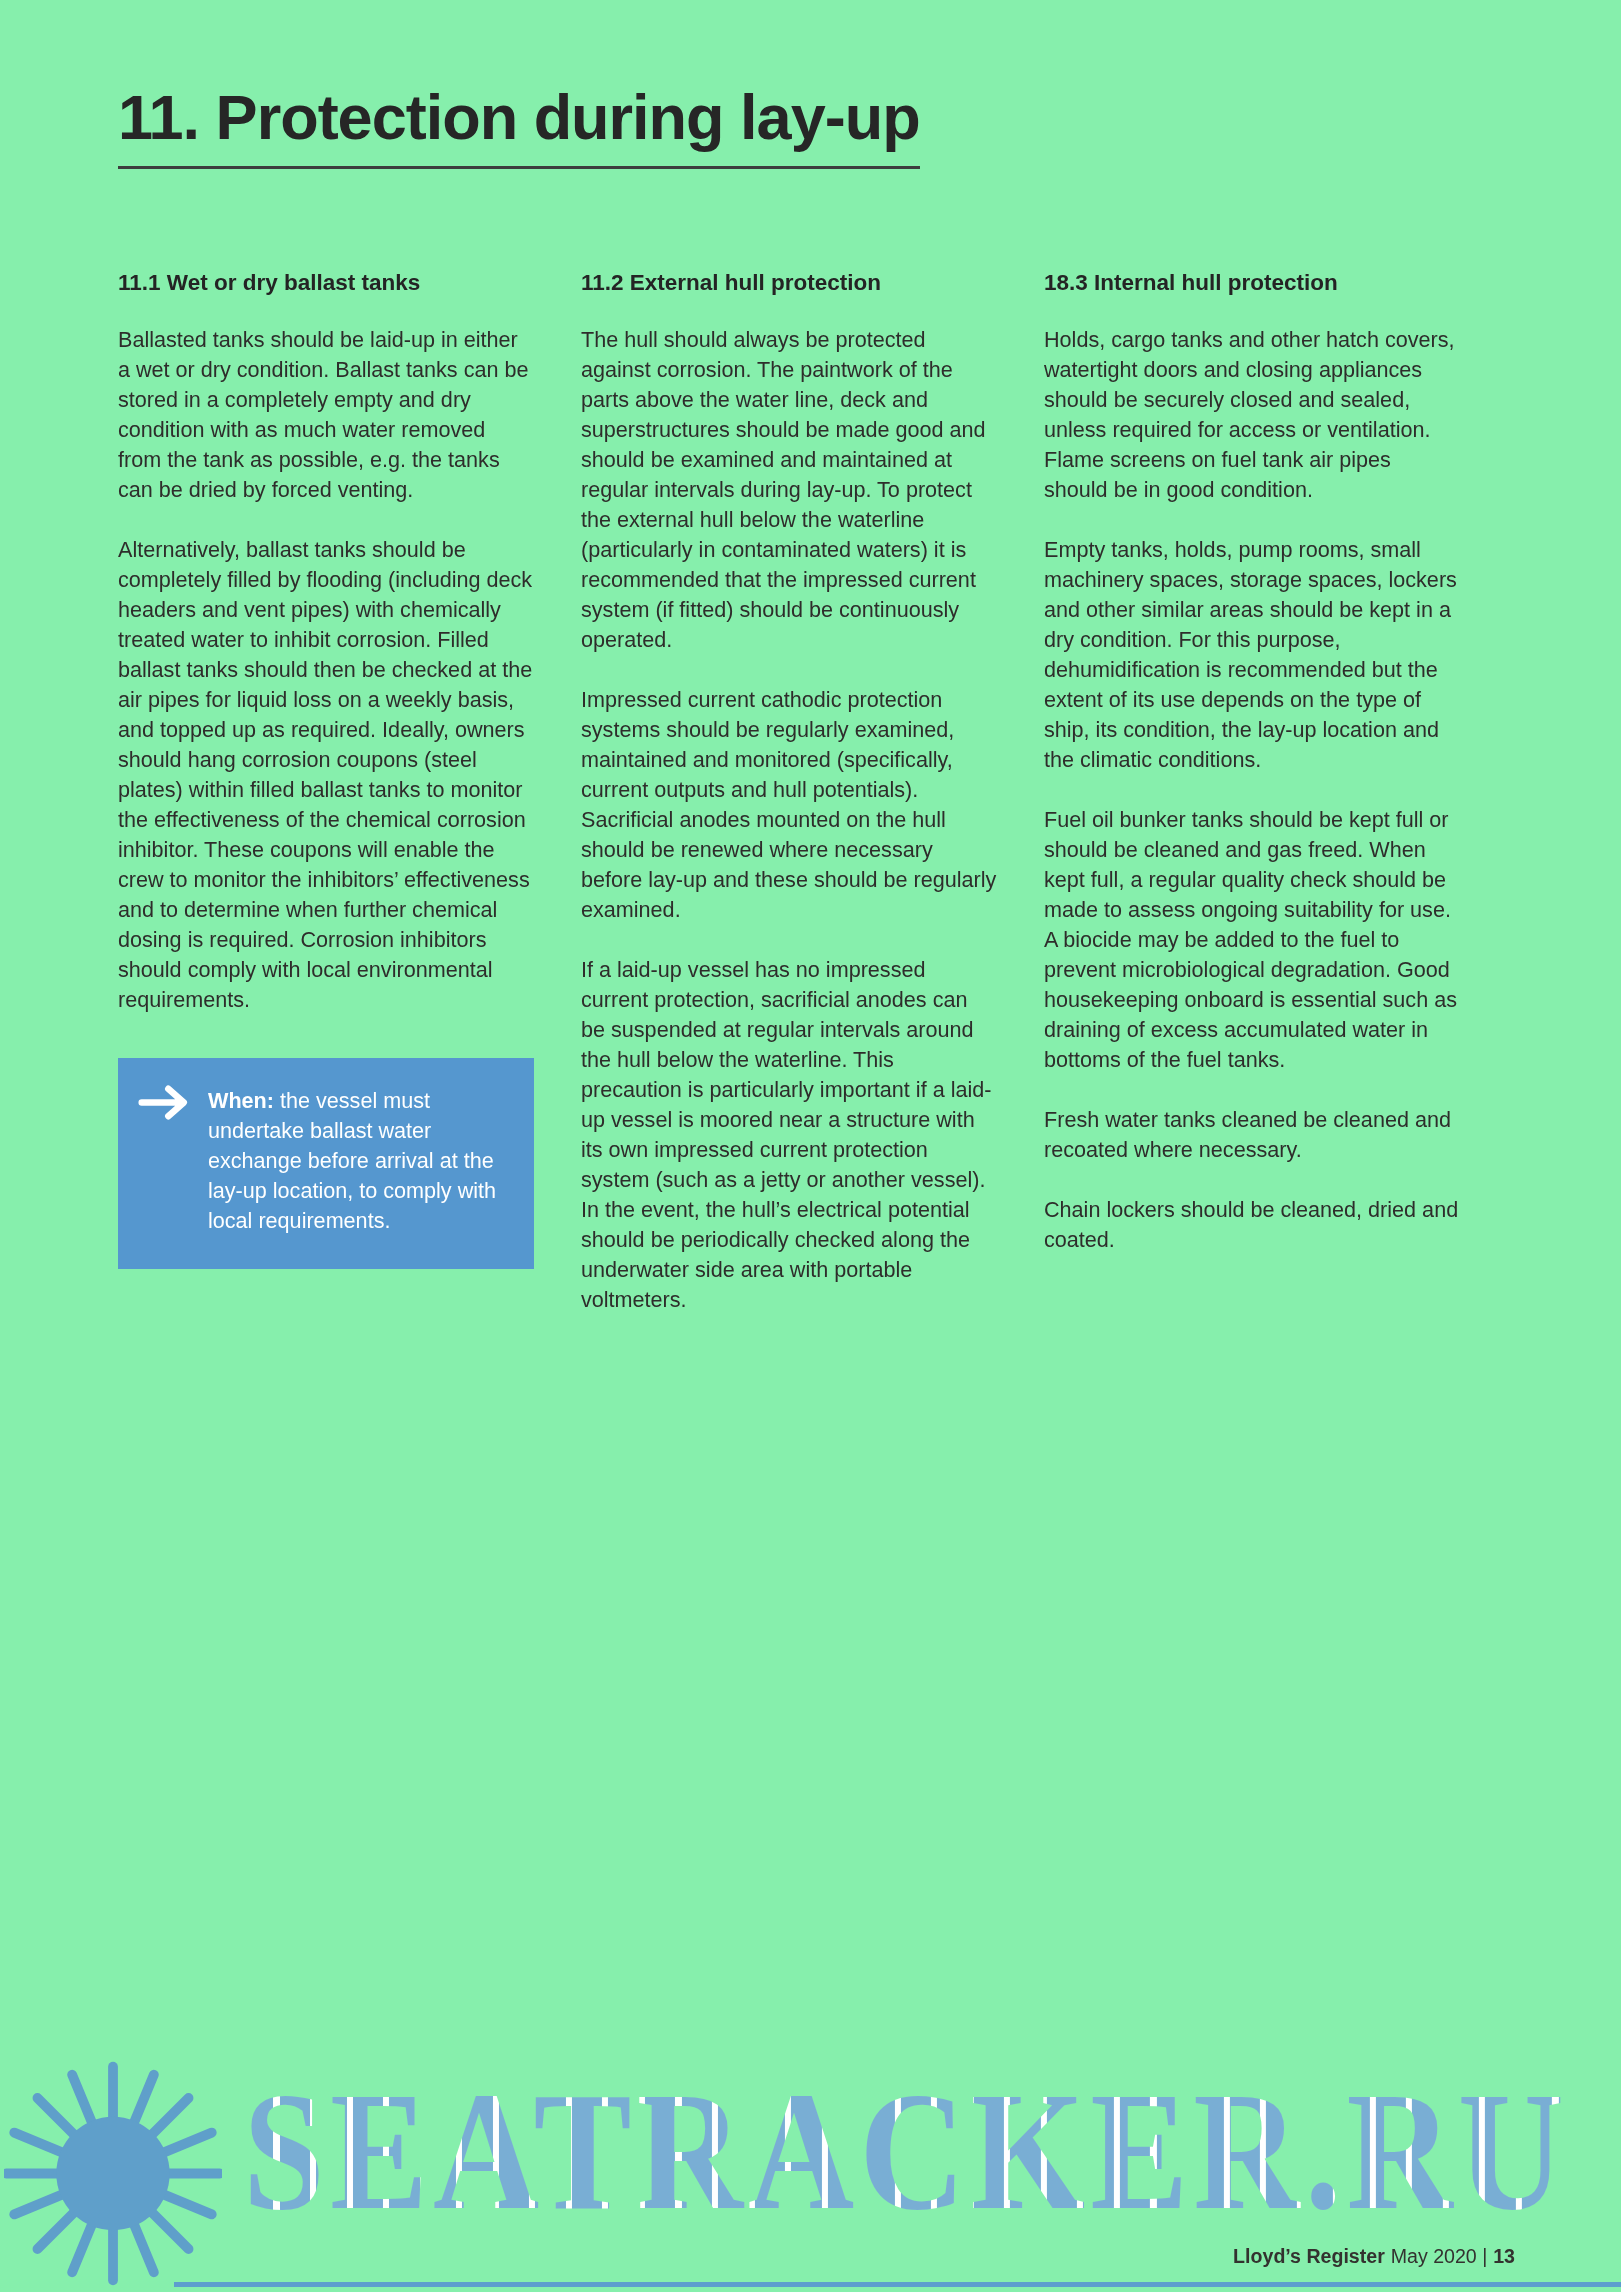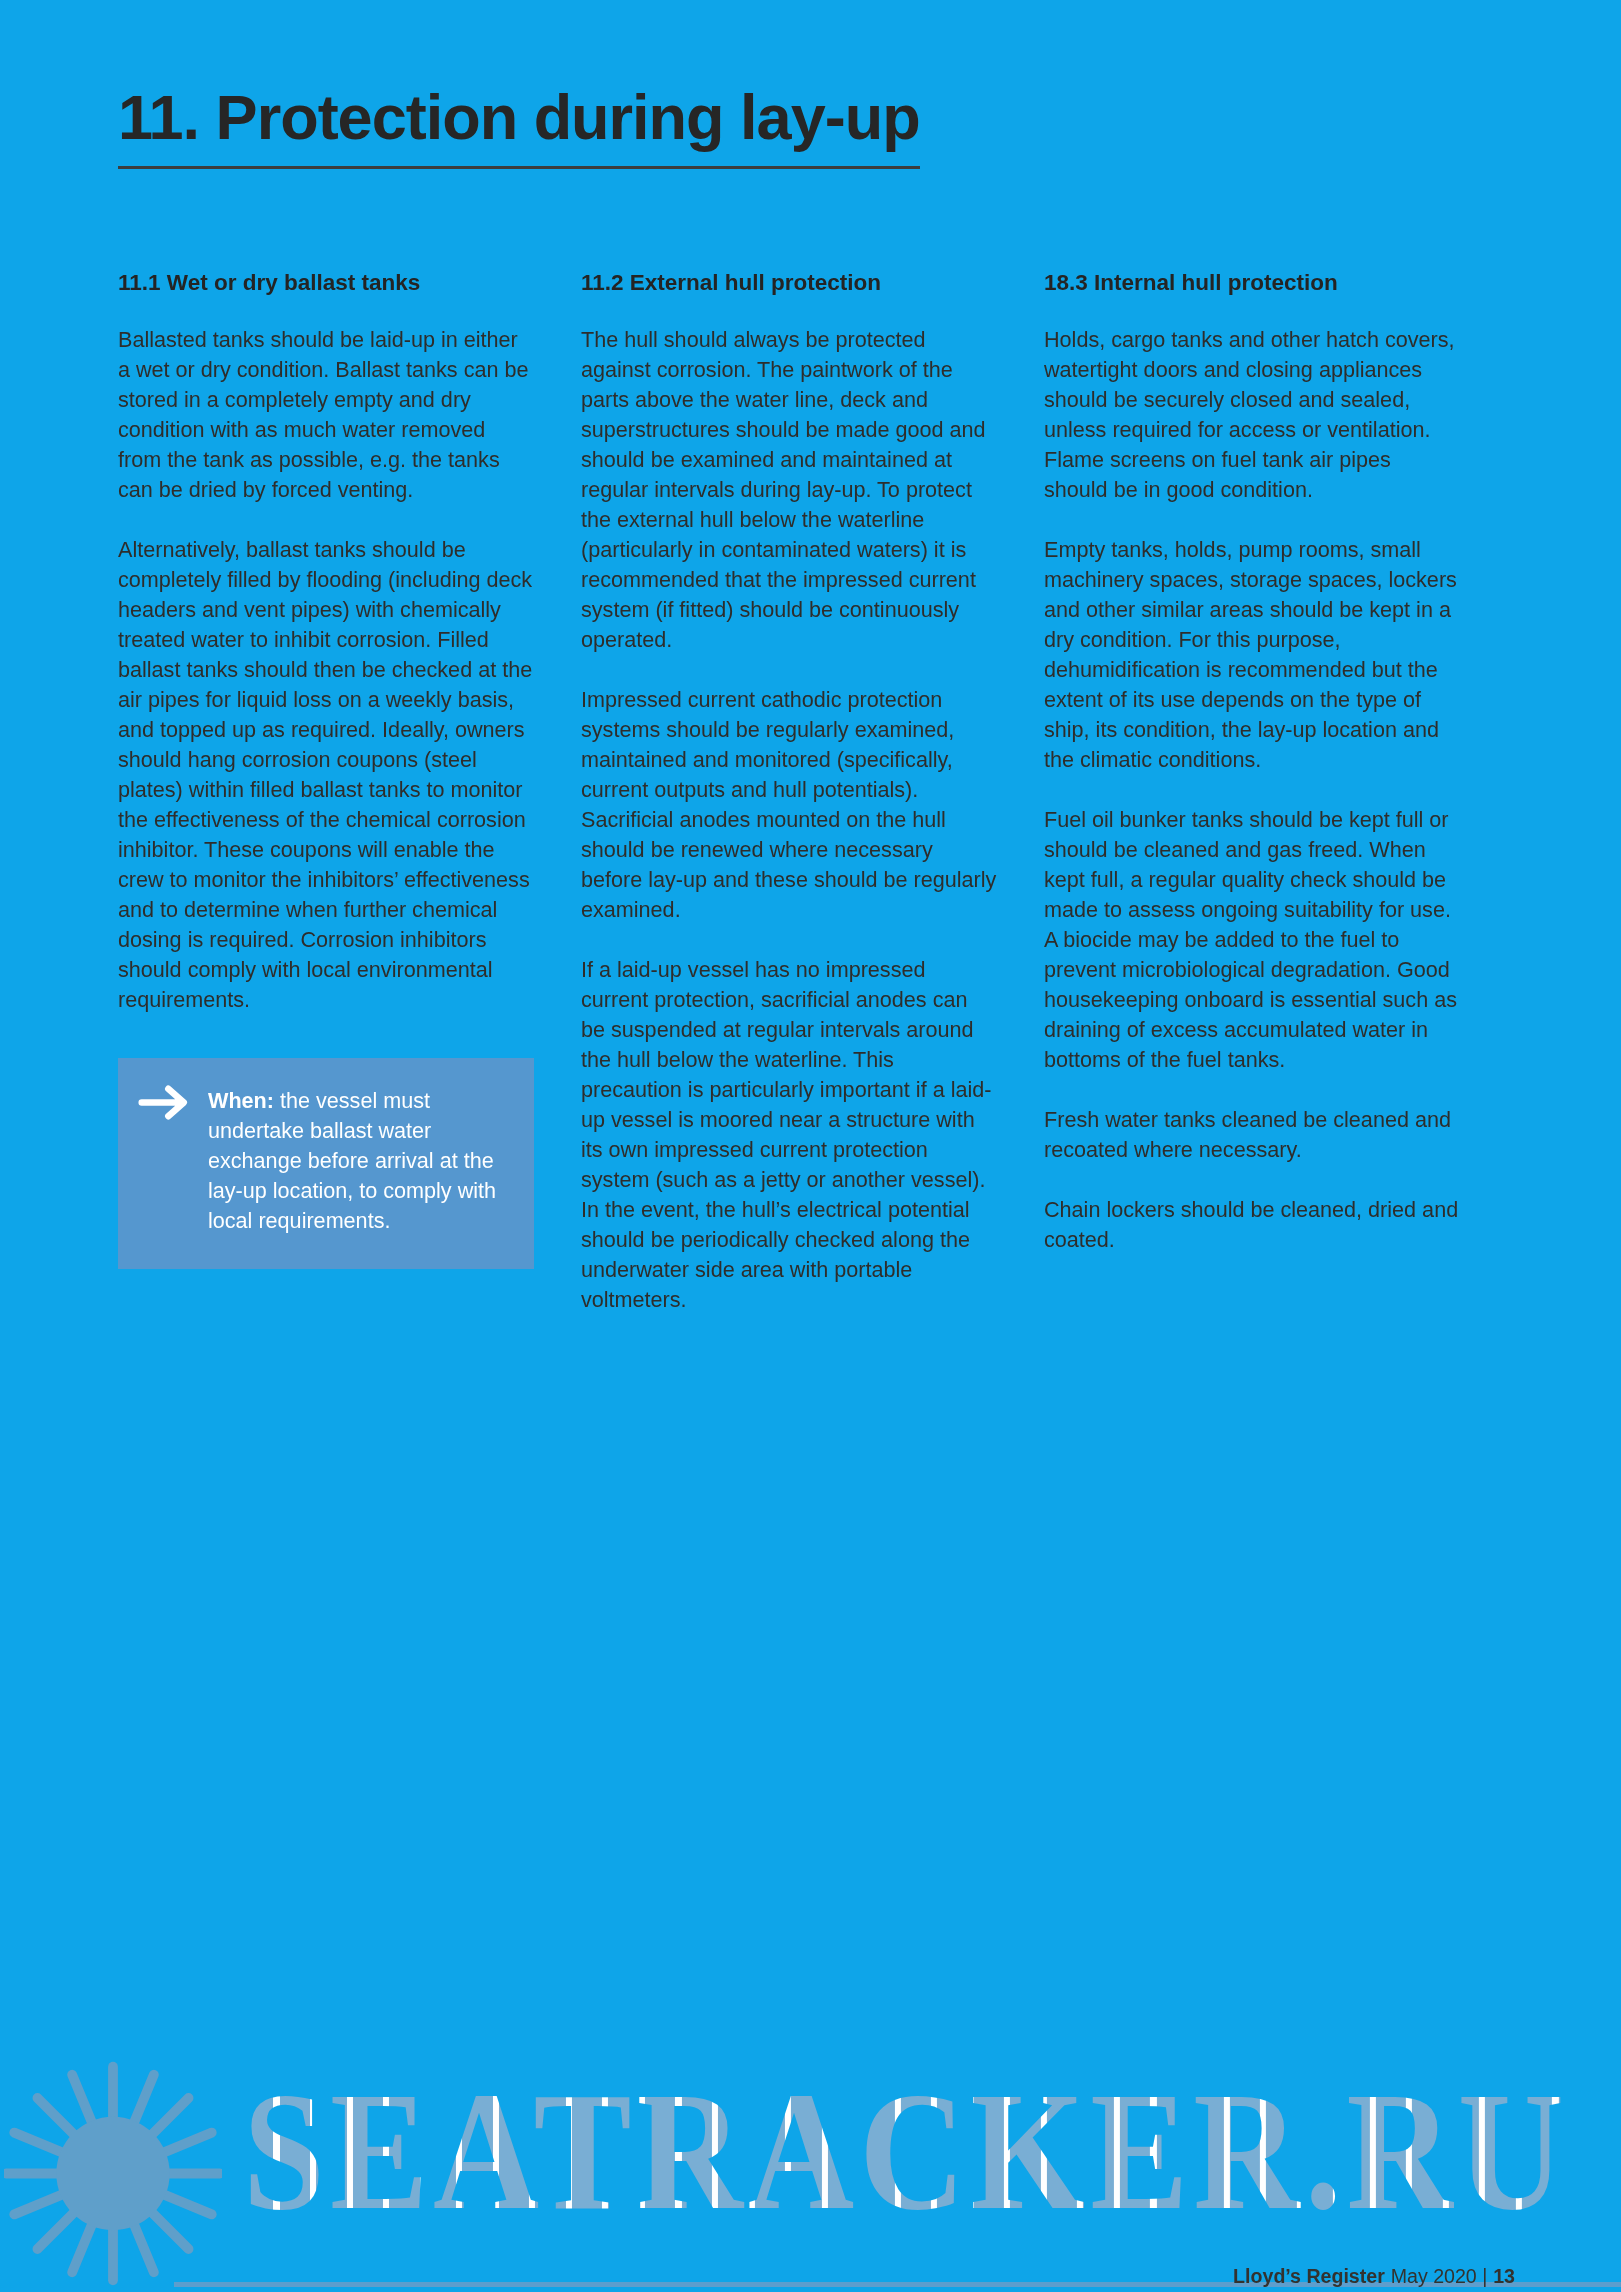--- a/index.html
+++ b/index.html
@@ -1,21 +1,21 @@
 <!DOCTYPE html>
 <html><head>
 <meta charset="utf-8">
 <style>
   * { box-sizing: border-box; }
   html, body { margin: 0; padding: 0; background: #ffffff; }
   .page {
     position: relative;
     width: 1621px;
     height: 2293px;
-    background: #0ea5e9;
+    background: #86efac;
     overflow: hidden;
     font-family: "Liberation Sans", "DejaVu Sans", sans-serif;
     color: #2e2d2b;
   }
 
   
   .title {
     position: absolute;
     left: 118px;
     top: 84px;
@@ -125,21 +125,20 @@
   .page-footer {
     position: absolute;
     top: 2245px;
     right: 106px;
     display: flex;
     gap: 5.9px;
     font-size: 19.6px;
     line-height: 23.5px;
     color: #33322f;
     white-space: nowrap;
-    margin-top: 20px;
   }
   .page-footer .b { font-weight: bold; }
 </style>
 </head>
 <body>
 
 <div class="page">
 
   <h1 class="title">11. Protection during lay-up</h1>
 

